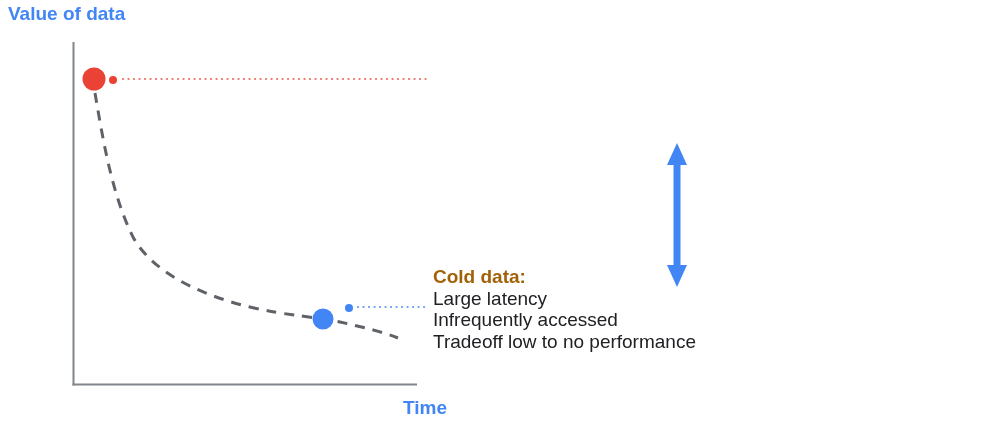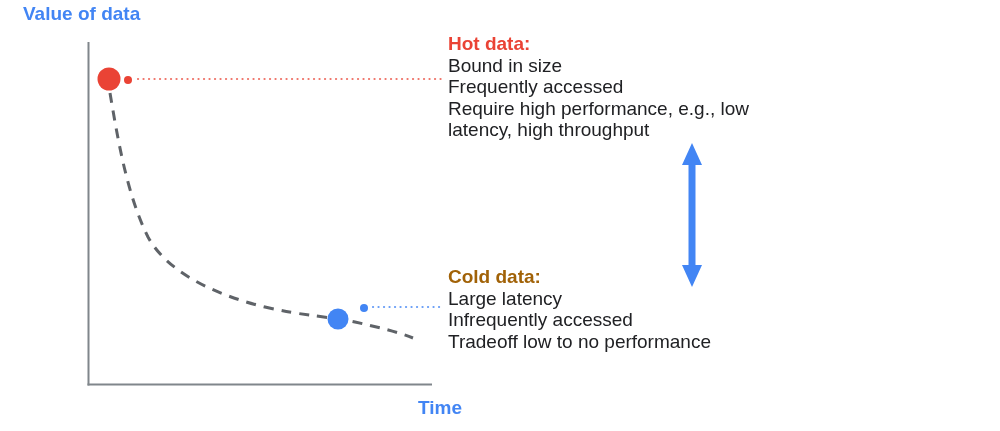--- a/index.html
+++ b/index.html
@@ -3,21 +3,20 @@
 <meta charset="utf-8">
 <style>
   html, body { margin: 0; padding: 0; background: #ffffff; }
   .stage {
     position: relative;
     width: 868px;
     height: 431px;
     background: #ffffff;
     font-family: "Liberation Sans", sans-serif;
     overflow: hidden;
-    margin-left: 15px;
   }
   .stage svg { position: absolute; left: 0; top: 0; }
   .axis-label {
     position: absolute;
     color: #4285F4;
     font-size: 19px;
     font-weight: bold;
     white-space: nowrap;
   }
   .y-label { left: 8px; top: 3px; }
@@ -72,27 +71,20 @@
     <g>
       <line x1="677" y1="161" x2="677" y2="269" stroke="#4285F4" stroke-width="7"></line>
       <polygon points="677,143 667,165 687,165" fill="#4285F4"></polygon>
       <polygon points="677,287 667,265 687,265" fill="#4285F4"></polygon>
     </g>
   </svg>
 
   <div class="axis-label y-label">Value of data</div>
   <div class="axis-label x-label">Time</div>
 
-  <div class="text-block hot-block">
-    <div class="hot-heading">Hot data:</div>
-    <div>Bound in size</div>
-    <div>Frequently accessed</div>
-    <div>Require high performance, e.g., low</div>
-    <div>latency, high throughput</div>
-  </div>
 
   <div class="text-block cold-block">
     <div class="cold-heading">Cold data:</div>
     <div>Large latency</div>
     <div>Infrequently accessed</div>
     <div>Tradeoff low to no performance</div>
   </div>
 
   <div class="tradeoff">
   </div>

